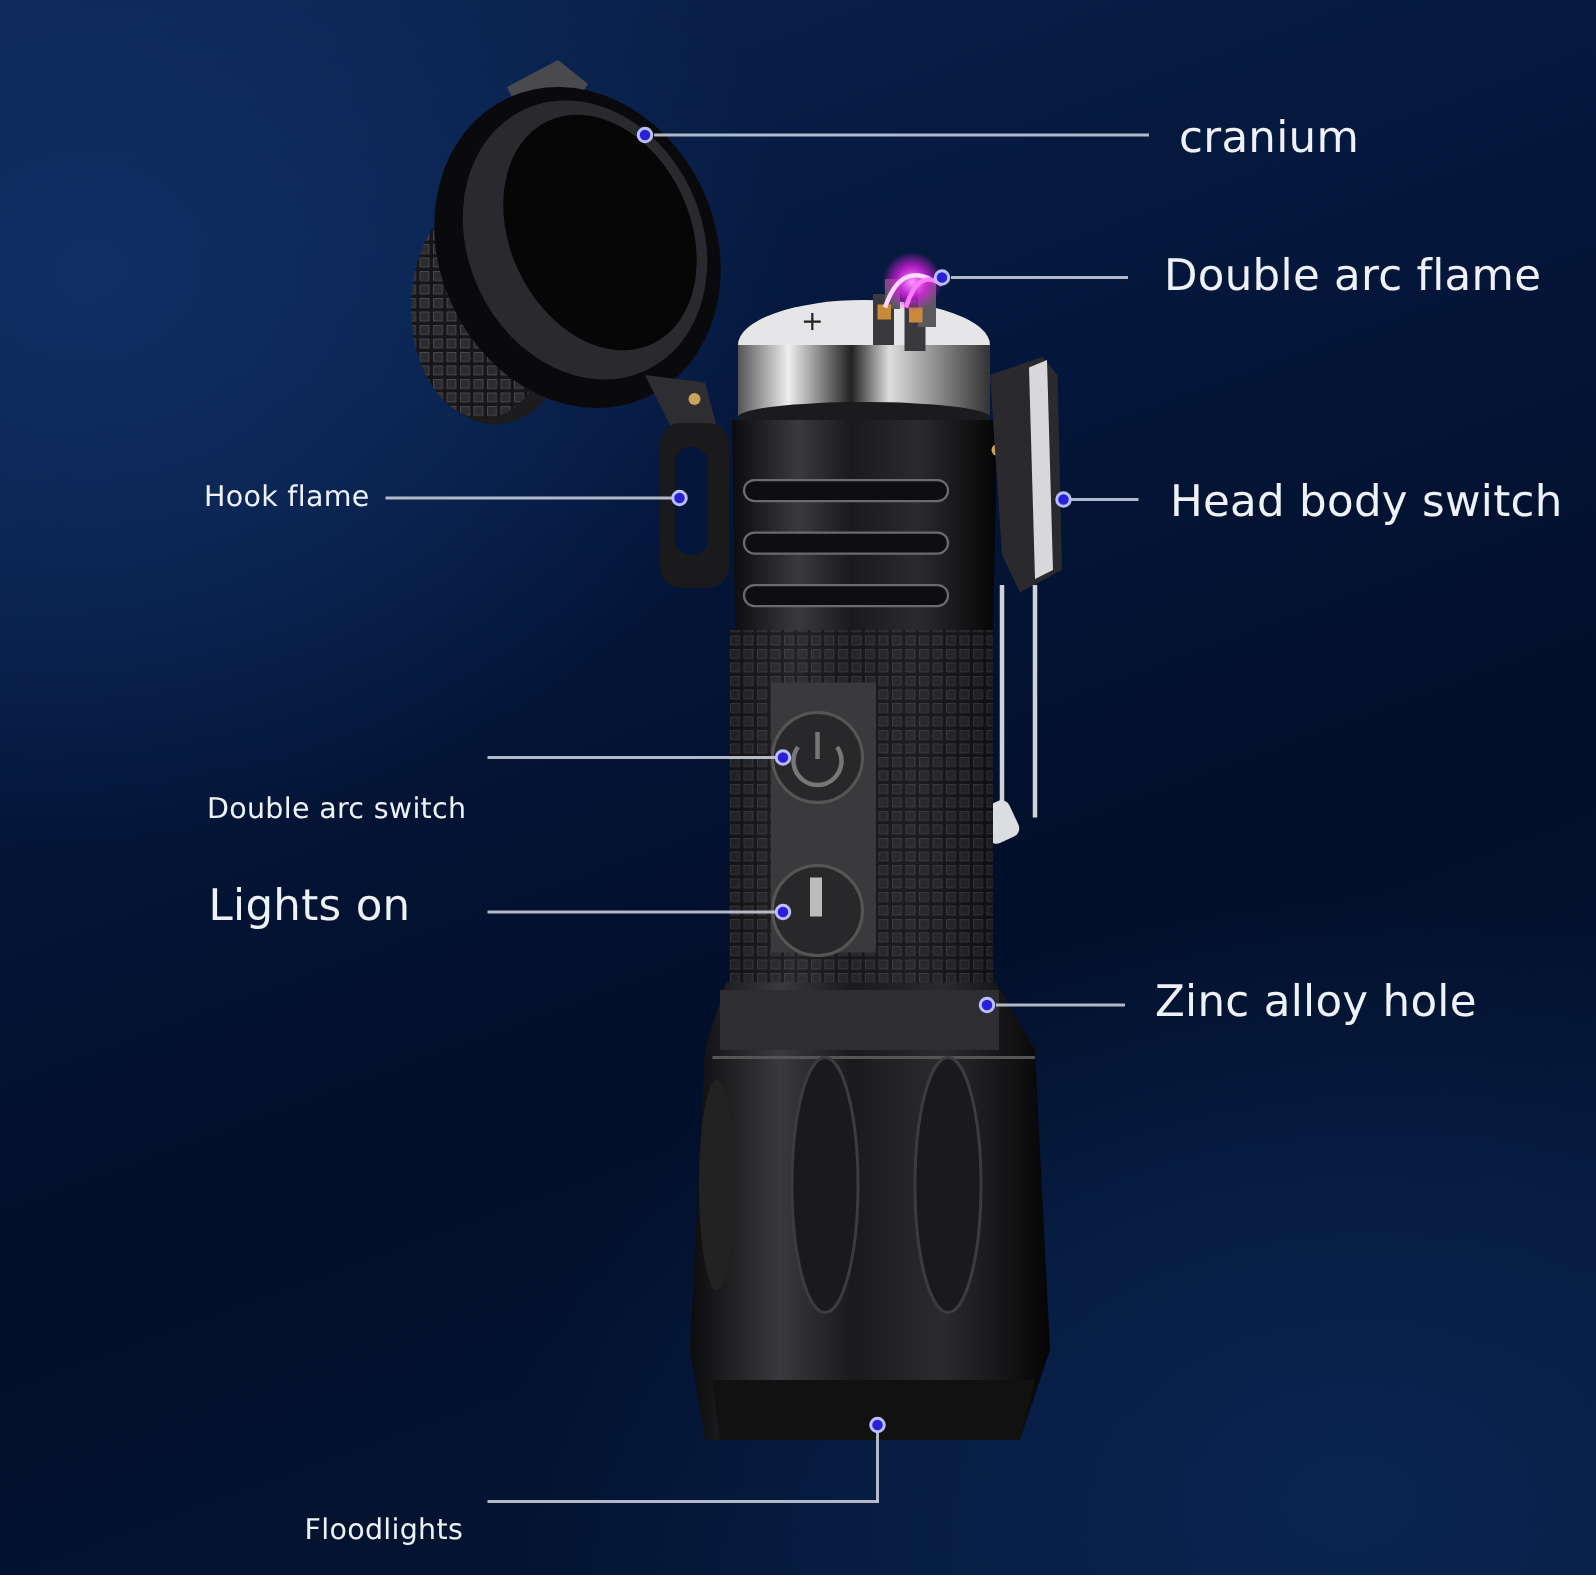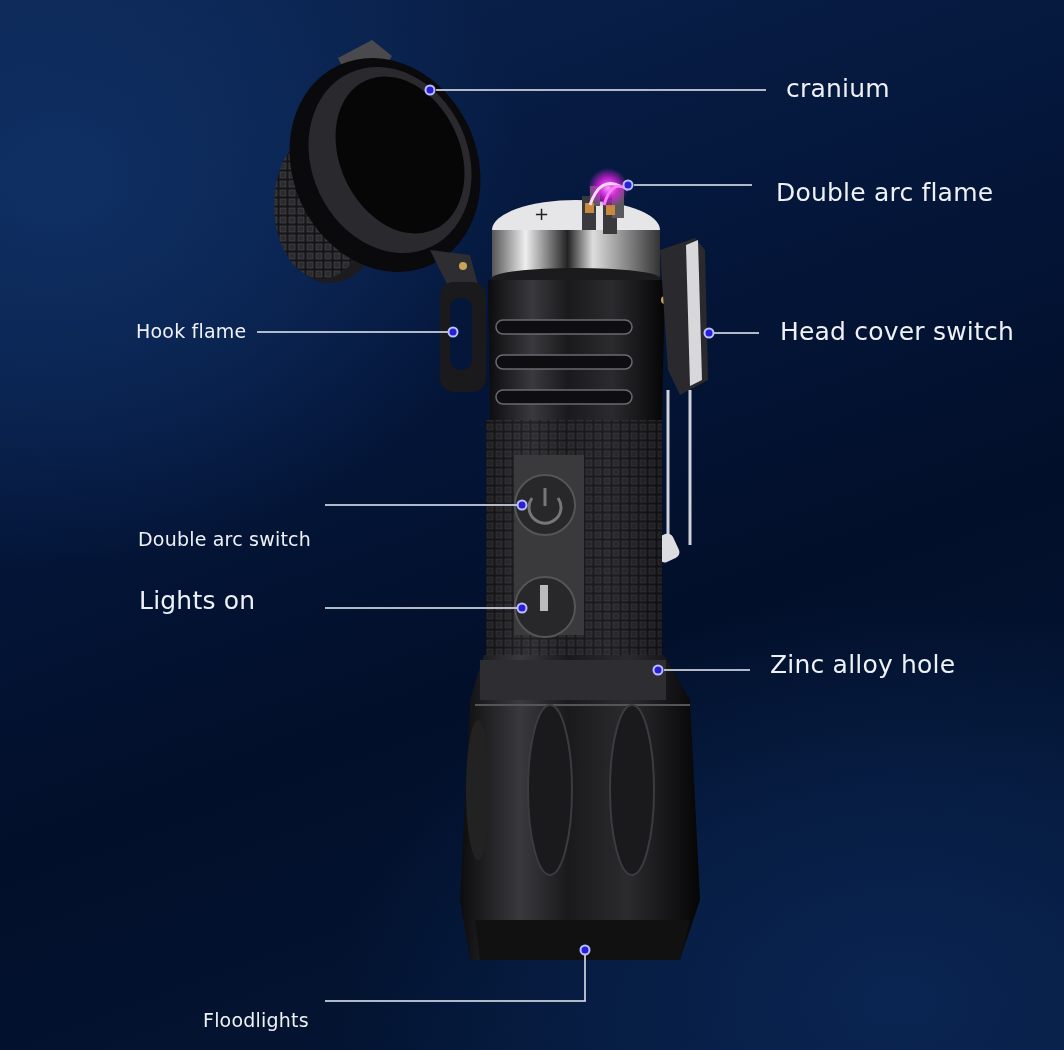--- a/index.html
+++ b/index.html
@@ -8,21 +8,21 @@
     font-family: "DejaVu Sans", sans-serif;
     background:
       radial-gradient(ellipse 620px 520px at 60px 180px, #0f2f63 0%, rgba(15,47,99,0.55) 40%, rgba(0,0,0,0) 75%),
       radial-gradient(ellipse 700px 500px at 900px 1000px, #0a2552 0%, rgba(10,37,82,0.5) 45%, rgba(0,0,0,0) 80%),
       linear-gradient(160deg, #0b2450 0%, #04163a 35%, #020f2a 60%, #041838 100%);
   }
   .label {
     position: absolute; color: #eef1f6; white-space: nowrap;
     font-family: "DejaVu Sans", sans-serif; letter-spacing: 0.2px;
   }
-  .lbl-lg { font-size: 25px; }
+  .lbl-lg { font-size: 29px; }
   .lbl-sm { font-size: 19px; }
   .leader {
     position: absolute; height: 2px; background: #c4cbd8; opacity: 0.9;
   }
   .vleader {
     position: absolute; width: 2px; background: #c4cbd8; opacity: 0.9;
   }
   .dot {
     position: absolute; width: 11px; height: 11px; border-radius: 50%;
     background: #2a1fd4; border: 2px solid #b9c0ff; box-sizing: border-box;
@@ -129,29 +129,29 @@
     <path d="M475 920 L690 920 L680 960 L480 960 Z" fill="#111"></path>
   </g>
 </svg>
 
 <div class="dot" style="left:430px; top:90px;"></div>
 <div class="leader" style="left:436px; top:89px; width:330px;"></div>
 <div class="label lbl-lg" style="left:786px; top:74px;">cranium</div>
 
 <div class="dot" style="left:628px; top:185px;"></div>
 <div class="leader" style="left:634px; top:184px; width:118px;"></div>
-<div class="label lbl-lg" style="left:776px; top:166px;margin-top:12px;">Double arc flame</div>
+<div class="label lbl-lg" style="left:776px; top:166px;">Double arc flame</div>
 
 <div class="label lbl-sm" style="left:136px; top:320px;">Hook flame</div>
 <div class="leader" style="left:257px; top:331px; width:192px;"></div>
 <div class="dot" style="left:453px; top:332px;"></div>
 
 <div class="dot" style="left:709px; top:333px;"></div>
 <div class="leader" style="left:714px; top:332px; width:45px;"></div>
-<div class="label lbl-lg" style="left:780px; top:317px;">Head cover switch</div>
+<div class="label lbl-lg" style="left:780px; top:317px;">Head body switch</div>
 
 <div class="label lbl-sm" style="left:138px; top:508px;margin-top:20px;">Double arc switch</div>
 <div class="leader" style="left:325px; top:504px; width:192px;"></div>
 <div class="dot" style="left:522px; top:505px;"></div>
 
 <div class="label lbl-lg" style="left:139px; top:586px;">Lights on</div>
 <div class="leader" style="left:325px; top:607px; width:192px;"></div>
 <div class="dot" style="left:522px; top:608px;"></div>
 
 <div class="dot" style="left:658px; top:670px;"></div>

